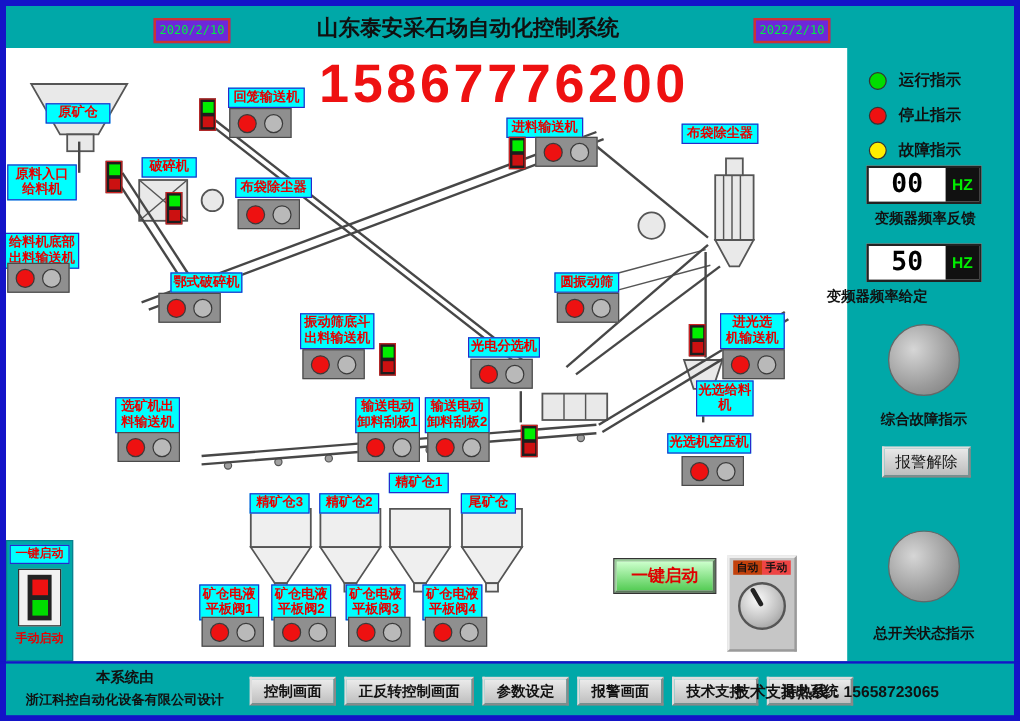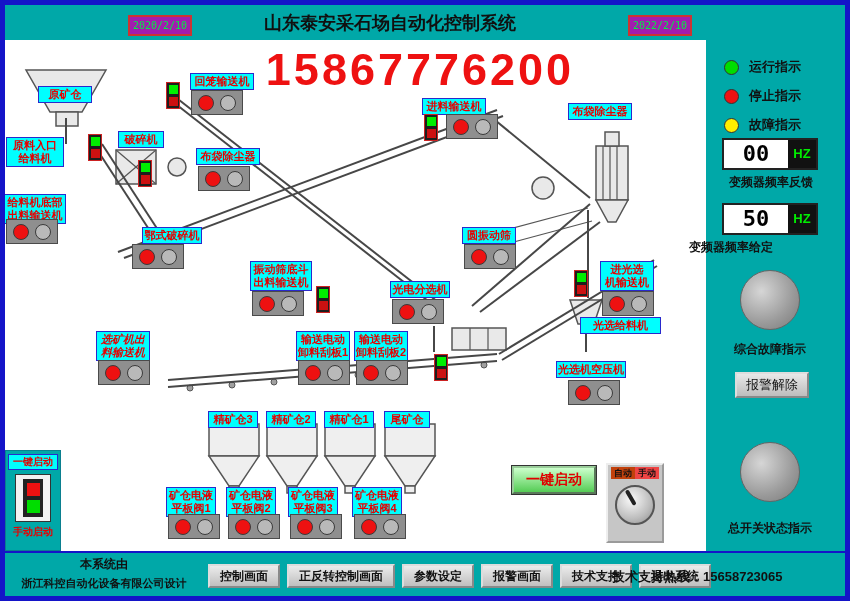--- a/index.html
+++ b/index.html
@@ -11,21 +11,21 @@
   .belt{stroke:#474747;stroke-width:2;fill:none;}
   .machine{fill:#e9e9e9;stroke:#555;stroke-width:1.5;}
   .machine-line{stroke:#555;stroke-width:1.2;}
   .roller{fill:#a0a0a0;stroke:#555;}
   .silo polygon,.silo rect{fill:#efefef;stroke:#555;stroke-width:1.5;}
   .overlay{position:absolute;left:0;top:0;width:850px;height:601px;z-index:3;}
 
   
   .title{position:absolute;left:230px;top:11px;width:320px;text-align:center;
          font-size:18px;font-weight:bold;color:#101010;z-index:5;}
-  .datebox{position:absolute;top:15px;width:60px;height:17px;background:#a21caf;border:2px solid #cc3333;
+  .datebox{position:absolute;top:15px;width:60px;height:17px;background:#6d28d9;border:2px solid #cc3333;
            color:#00ee44;font-family:"DejaVu Sans Mono",monospace;font-size:10px;line-height:17px;
            text-align:center;z-index:5;}
   .date-left{left:128px;} .date-right{left:628px;}
   .phone{position:absolute;left:240px;top:44px;width:360px;text-align:center;font-size:45px;
          font-weight:bold;color:#ee1111;letter-spacing:3px;z-index:10;}
 
   
   .eq{position:absolute;background:#00ffff;border:1px solid #2929cc;color:#e60000;font-size:11px;
       font-weight:bold;text-align:center;line-height:13px;padding:1px 0;box-sizing:border-box;}
   .sbox{position:absolute;width:52px;height:25px;background:#8f8f8f;border:1px solid #4a4a4a;
@@ -192,28 +192,28 @@
       <div class="eq" style="left: 568px; top: 103px; width: 64px;">布袋除尘器</div>
       <div class="eq" style="left: 118px; top: 131px; width: 46px;">破碎机</div>
       <div class="eq" style="left: 196px; top: 148px; width: 64px;">布袋除尘器</div>
       <div class="eq" style="left: 6px; top: 137px; width: 58px;">原料入口<br>给料机</div>
       <div class="eq" style="left: 4px; top: 194px; width: 62px;">给料机底部<br>出料输送机</div>
       <div class="eq" style="left: 130px; top: 227px; width: 60px; margin-left: 12px;">鄂式破碎机</div>
       <div class="eq" style="left: 462px; top: 227px; width: 54px;">圆振动筛</div>
       <div class="eq" style="left: 250px; top: 261px; width: 62px;">振动筛底斗<br>出料输送机</div>
       <div class="eq" style="left: 600px; top: 261px; width: 54px;">进光选<br>机输送机</div>
       <div class="eq" style="left: 390px; top: 281px; width: 60px;">光电分选机</div>
-      <div class="eq" style="left: 580px; top: 317px; width: 81px;">光选给料机</div>
+      <div class="eq" style="left: 580px; top: 317px; width: 48px;">光选给料机</div>
       <div class="eq" style="left: 296px; top: 331px; width: 54px;">输送电动<br>卸料刮板1</div>
       <div class="eq" style="left: 354px; top: 331px; width: 54px;">输送电动<br>卸料刮板2</div>
-      <div class="eq" style="left: 96px; top: 331px; width: 54px; font-style: italic;">选矿机出<br>料输送机</div>
+      <div class="eq" style="left: 96px; top: 331px; width: 54px;">选矿机出<br>料输送机</div>
       <div class="eq" style="left: 556px; top: 361px; width: 70px;">光选机空压机</div>
       <div class="eq" style="left: 208px; top: 411px; width: 50px;">精矿仓3</div>
       <div class="eq" style="left: 266px; top: 411px; width: 50px;">精矿仓2</div>
-      <div class="eq" style="left: 324px; top: 411px; width: 50px;">精矿仓1</div>
+      <div class="eq" style="left: 324px; top: 394px; width: 50px;">精矿仓1</div>
       <div class="eq" style="left: 384px; top: 411px; width: 46px;">尾矿仓</div>
       <div class="eq" style="left: 166px; top: 487px; width: 50px;">矿仓电液<br>平板阀1</div>
       <div class="eq" style="left: 226px; top: 487px; width: 50px;">矿仓电液<br>平板阀2</div>
       <div class="eq" style="left: 288px; top: 487px; width: 50px;">矿仓电液<br>平板阀3</div>
       <div class="eq" style="left: 352px; top: 487px; width: 50px;">矿仓电液<br>平板阀4</div>
       <div class="sbox" style="left: 191px; top: 90px;">
         <span class="lamp" style="background: rgb(238, 17, 17);"></span>
         <span class="lamp" style="background: rgb(185, 185, 185);"></span>
       </div>
       <div class="sbox" style="left: 446px; top: 114px;">

